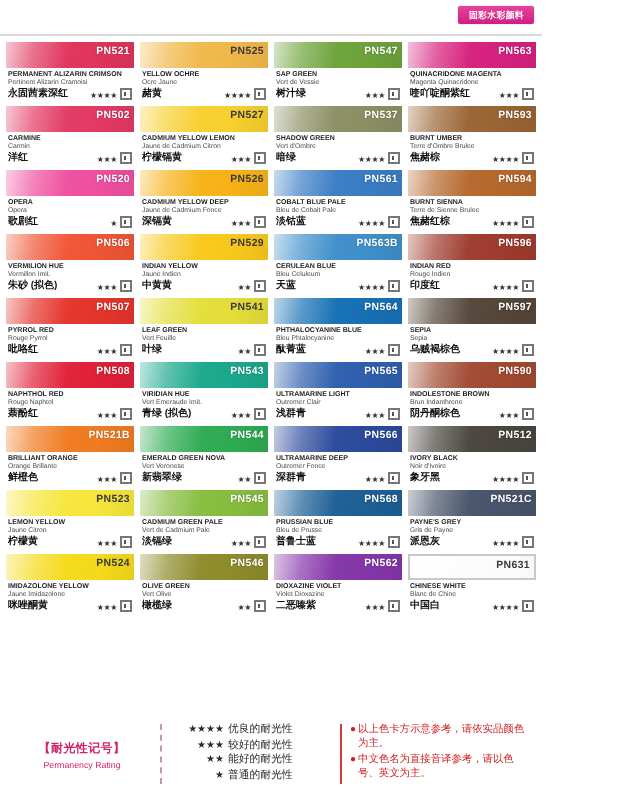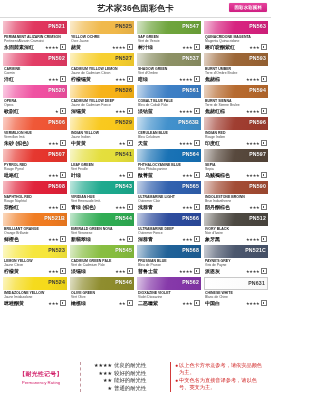--- a/index.html
+++ b/index.html
@@ -236,21 +236,20 @@
     font-size: 5px;
   }
   .note-text {
     white-space: normal;
   }
 </style>
 </head>
 <body>
 
 <div class="header">
-  <div class="header-title">艺术家36色固彩色卡</div>
   <div class="header-badge">固彩水彩颜料</div>
 </div>
 
 <div class="grid">
     <div class="cell">
       <div class="swatch" style="background: rgb(224, 52, 92);">
         <span class="code">PN521</span>
       </div>
       <div class="info">
         <div class="name-en">PERMANENT ALIZARIN CRIMSON</div>

